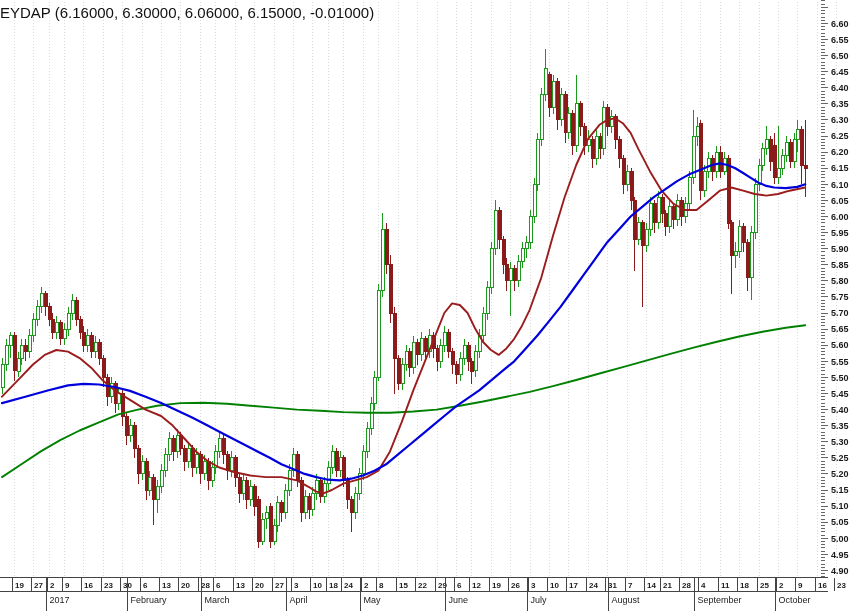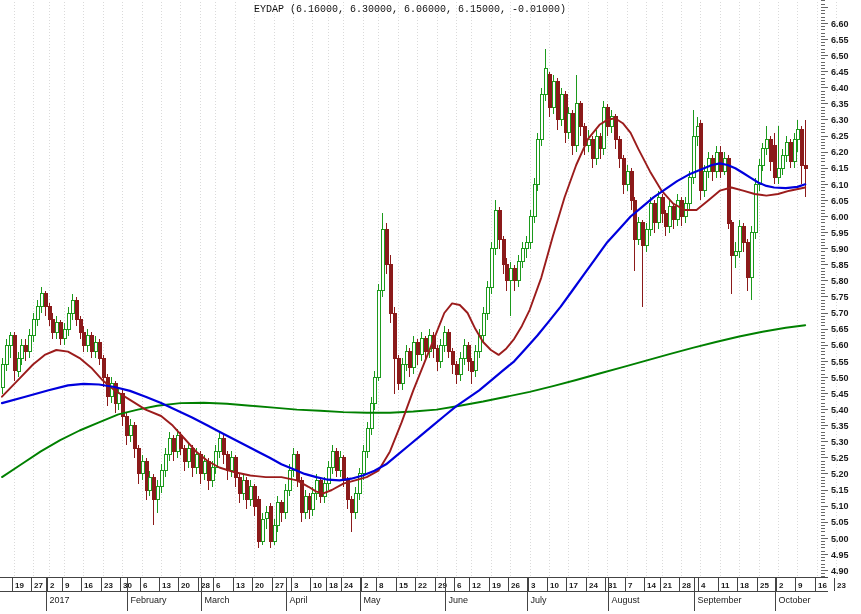--- a/index.html
+++ b/index.html
@@ -1,22 +1,22 @@
 <!DOCTYPE html>
 <html><head>
 <meta charset="utf-8">
 <style>
   html,body{margin:0;padding:0;background:#fff;}
   .screen{
     position:relative;width:861px;height:614px;background:#fff;overflow:hidden;
     font-family:"Liberation Sans",sans-serif;
   }
   .chart-title{
-    position:absolute;top:4px;left:0;width:820px;text-align:center;
-    font-size:10px;color:#111;letter-spacing:0px;z-index:3;font-family:Liberation Mono, monospace;
+    position:absolute;top:4px;left:0;width:820px;
+    font-size:15px;color:#111;letter-spacing:0px;z-index:3;
   }
   svg{position:absolute;top:0;left:0;}
   text{font-family:"Liberation Sans",sans-serif;}
 </style>
 </head>
 <body>
 
 <div class="screen">
   <div class="chart-title">EYDAP (6.16000, 6.30000, 6.06000, 6.15000, -0.01000)</div>
   <svg id="chart" width="861" height="614">

